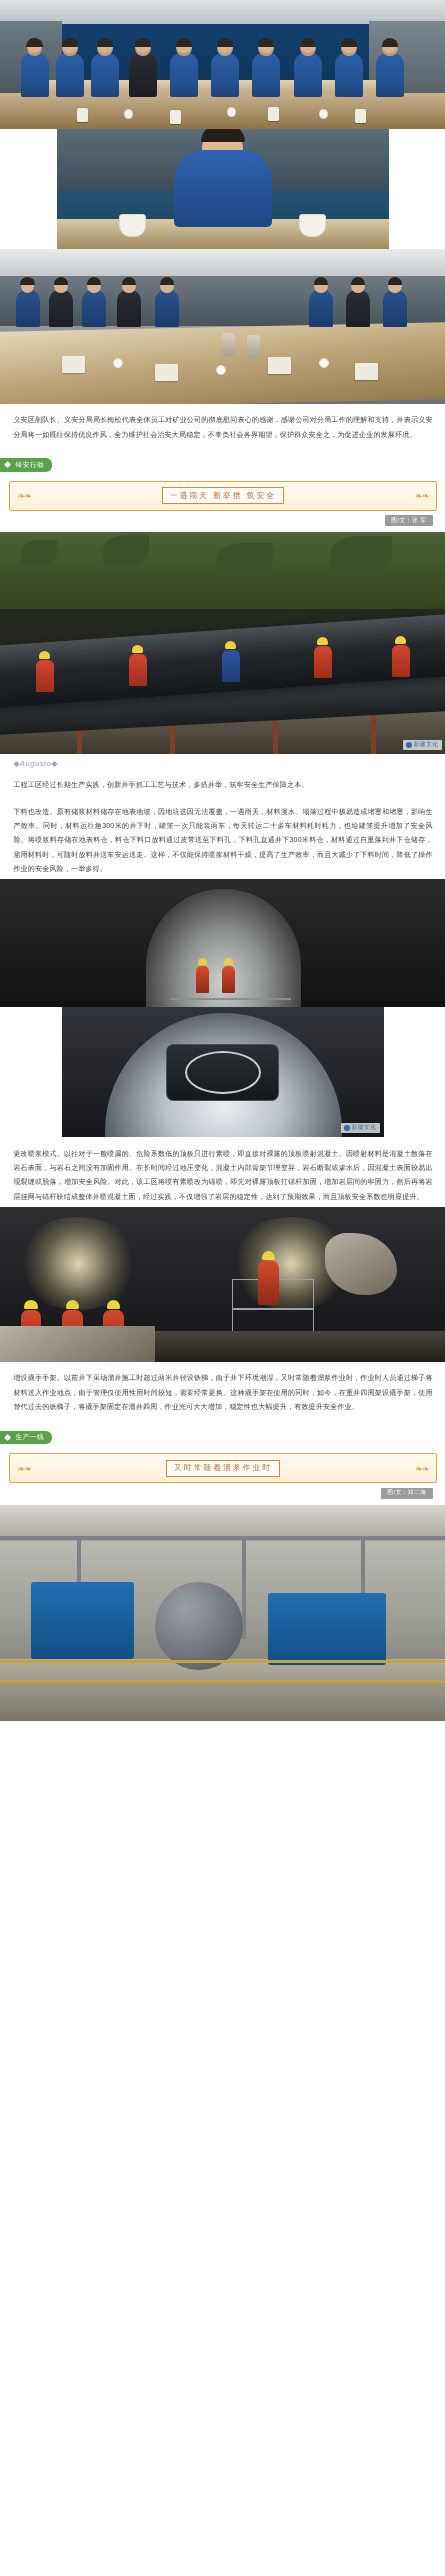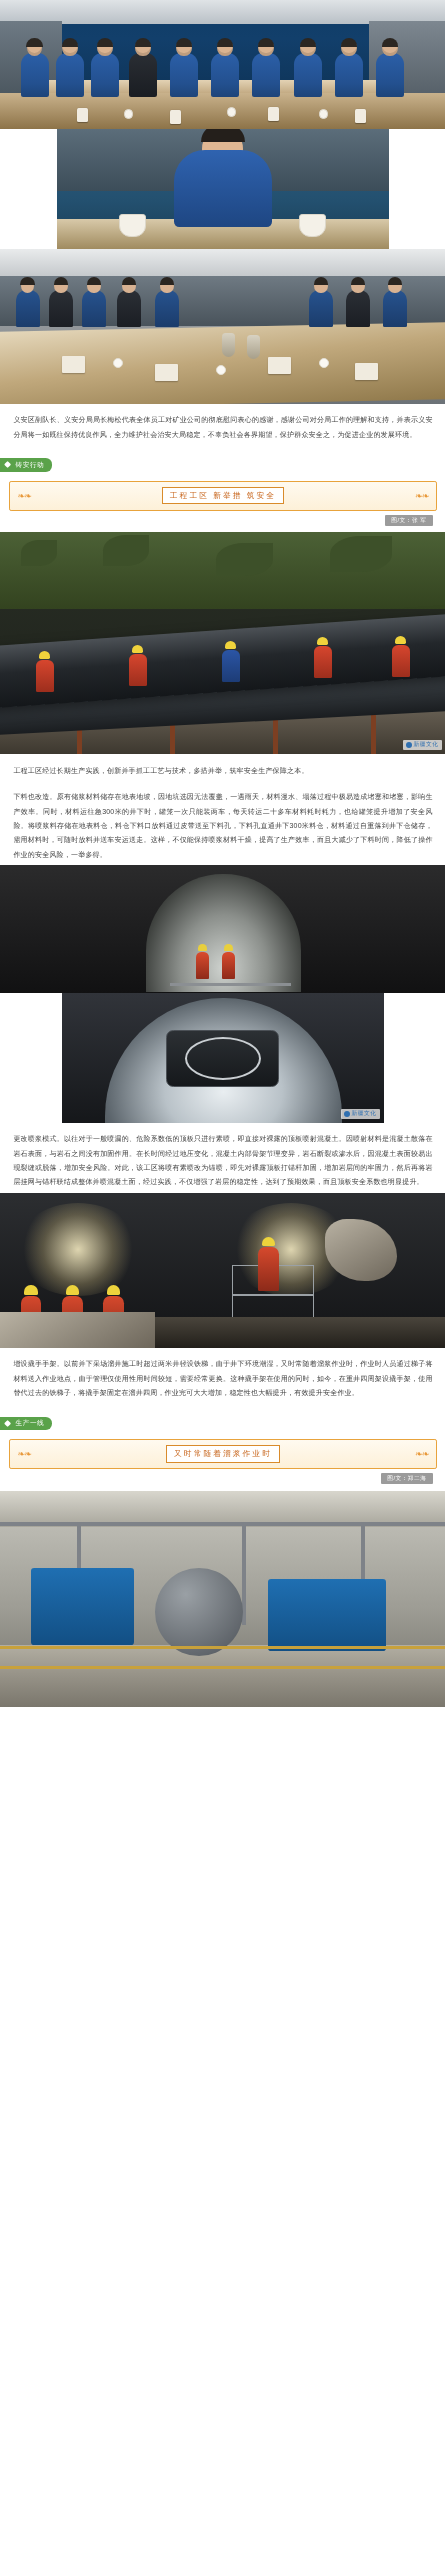--- a/index.html
+++ b/index.html
@@ -376,21 +376,21 @@
   </div>
 
   <div class="para">义安区副队长、义安分局局长梅松代表全体员工对矿业公司的彻底慰问表心的感谢，感谢公司对分局工作的理解和支持，并表示义安分局将一如既往保持优良作风，全力维护社会治安大局稳定，不辜负社会各界期望，保护群众安全之，为促进企业的发展环境。</div>
 
   <div class="sec-head">
     <span class="tag">铸安行动</span>
   </div>
 
   <div class="banner">
     <span class="bleft">❧❧</span>
-    <span class="btitle">工程工区  新举措  筑安全</span>
+    <span class="btitle">一遇雨天  新举措  筑安全</span>
     <span class="bright">❧❧</span>
   </div>
 
   <div class="byline">
     <span>图/文：张 军</span>
   </div>
 
   <div class="photo ph-conveyor">
     <div class="forest"></div>
     <div class="leaf" style="left:20.6px;top:8.2px;width:36px;height:26px;"></div>
@@ -408,20 +408,21 @@
 
     <div class="worker" style="left:36px;  bottom:62px;"></div>
     <div class="worker" style="left:129px; bottom:68px;"></div>
     <div class="worker blue" style="left:222px; bottom:72px;"></div>
     <div class="worker" style="left:314px; bottom:76px;"></div>
     <div class="worker" style="left:392px; bottom:77px;"></div>
 
     <div class="wm">新疆文化</div>
   </div>
 
+  <div class="quote-mark">◆Augusto◆</div>
 
   <div class="para">工程工区经过长期生产实践，创新并手抓工工艺与技术，多措并举，筑牢安全生产保障之本。</div>
   <div class="para">下料也改造。原有储浆材料储存在地表地坡，因地坑选因无法覆盖，一遇雨天，材料漫水、塌落过程中极易造成堵塞和堵塞，影响生产效率。同时，材料运往急300米的井下时，罐笼一次只能装两车，每天转运二十多车材料耗时耗力，也给罐笼提升增加了安全风险。将喷浆料存储在地表料仓，料仓下料口放料通过皮带送至下料孔，下料孔直通井下300米料仓，材料通过自重落到井下仓储存，需用材料时，可随时放料并送车安运送走。这样，不仅能保持喷浆材料干燥，提高了生产效率，而且大减少了下料时间，降低了操作作业的安全风险，一举多得。</div>
 
   <div class="photo ph-tunnel">
     <div class="arch"></div>
     <div class="rail" style="left:170px;right:206px;"></div>
     <div class="rail" style="left:222px;right:155px;"></div>
     <div class="man" style="left:196px;"></div>
     <div class="man" style="left:222px;"></div>

